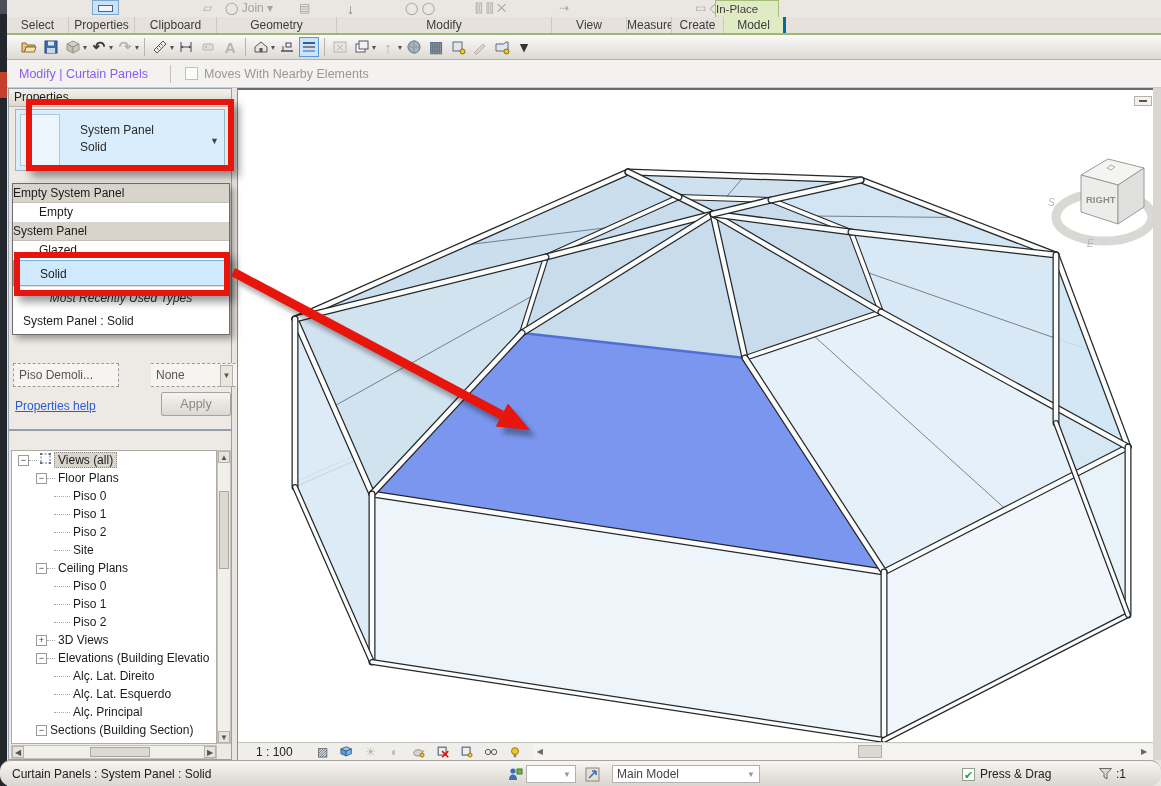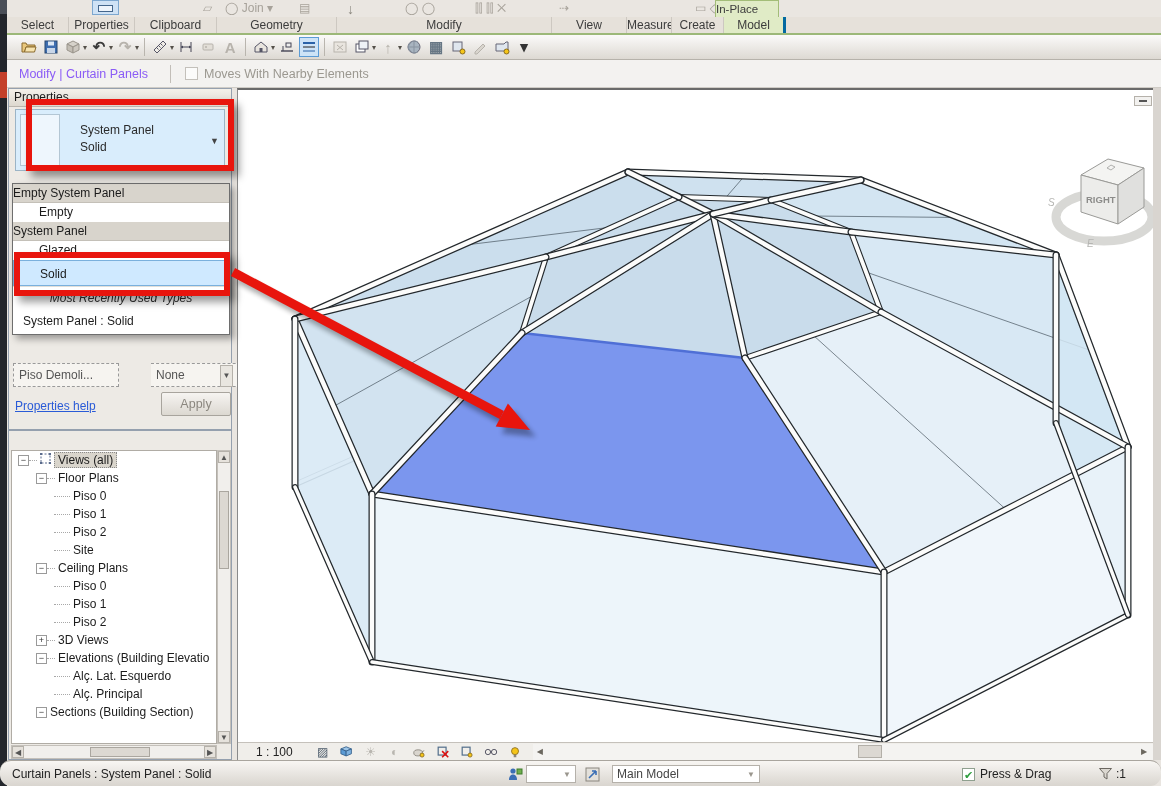--- a/index.html
+++ b/index.html
@@ -341,20 +341,25 @@
           <span style="width: 24px; flex: 0 0 auto;"></span>
           <span class="expander">+</span>
           <span class="stub" style="width: 8px;"></span>
           <span class="lbl">3D Views</span>
         </div>
         <div class="trow">
           <span style="width: 24px; flex: 0 0 auto;"></span>
           <span class="expander">−</span>
           <span class="stub" style="width: 8px;"></span>
           <span class="lbl">Elevations (Building Elevatio</span>
+        </div>
+        <div class="trow">
+          <span style="width: 42px; flex: 0 0 auto;"></span>
+          <span class="stub" style="width: 16px;"></span>
+          <span class="lbl">Alç. Lat. Direito</span>
         </div>
         <div class="trow">
           <span style="width: 42px; flex: 0 0 auto;"></span>
           <span class="stub" style="width: 16px;"></span>
           <span class="lbl">Alç. Lat. Esquerdo</span>
         </div>
         <div class="trow">
           <span style="width: 42px; flex: 0 0 auto;"></span>
           <span class="stub" style="width: 16px;"></span>
           <span class="lbl">Alç. Principal</span>

